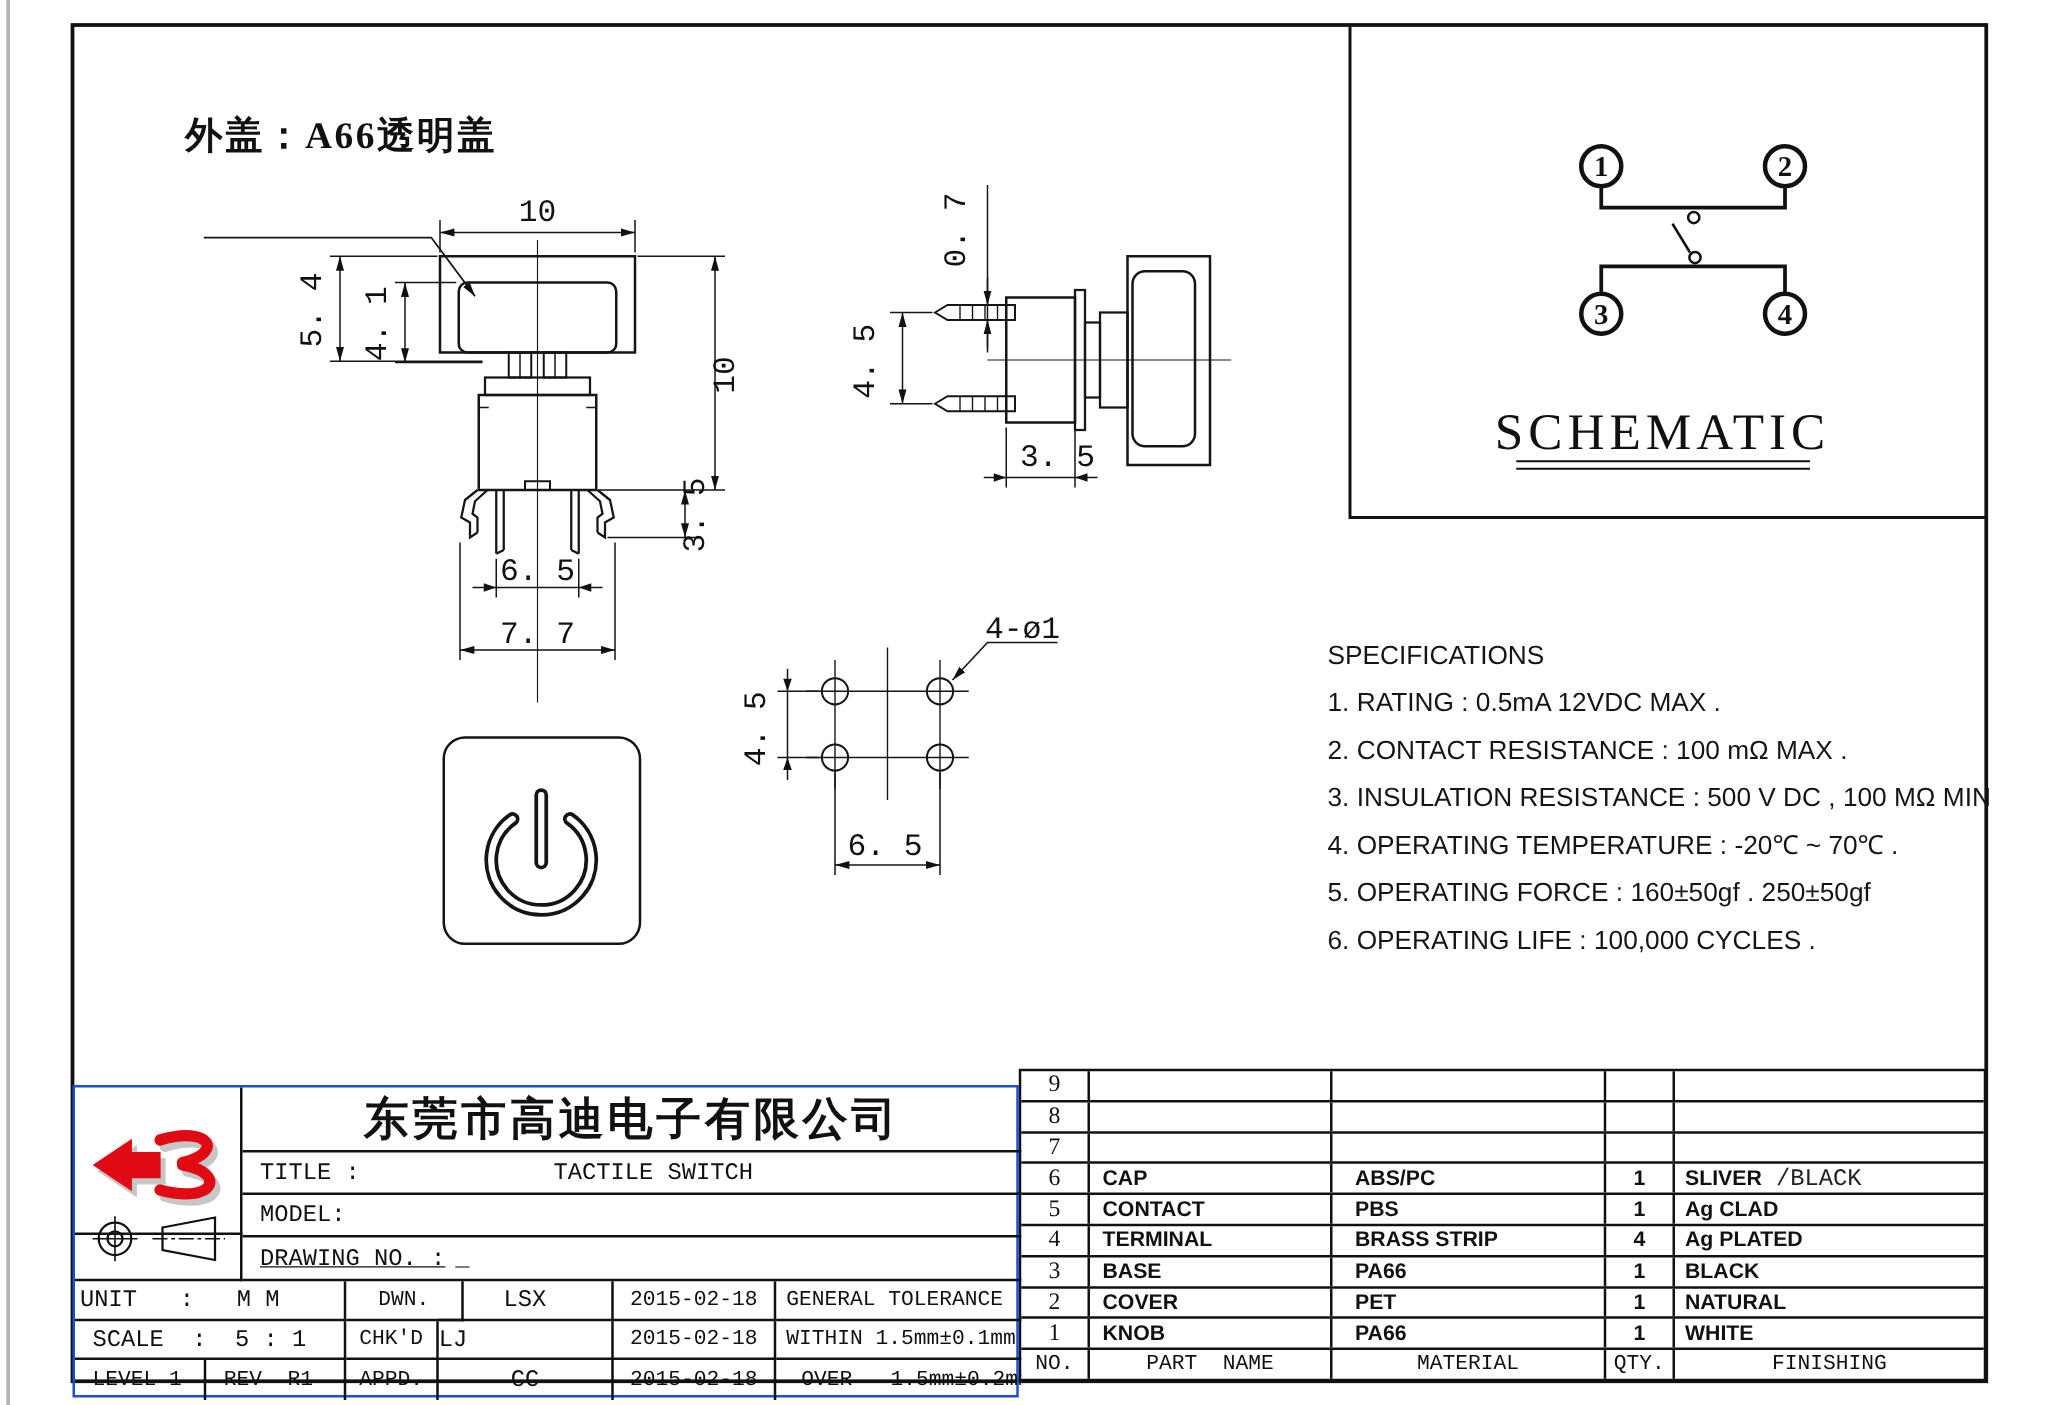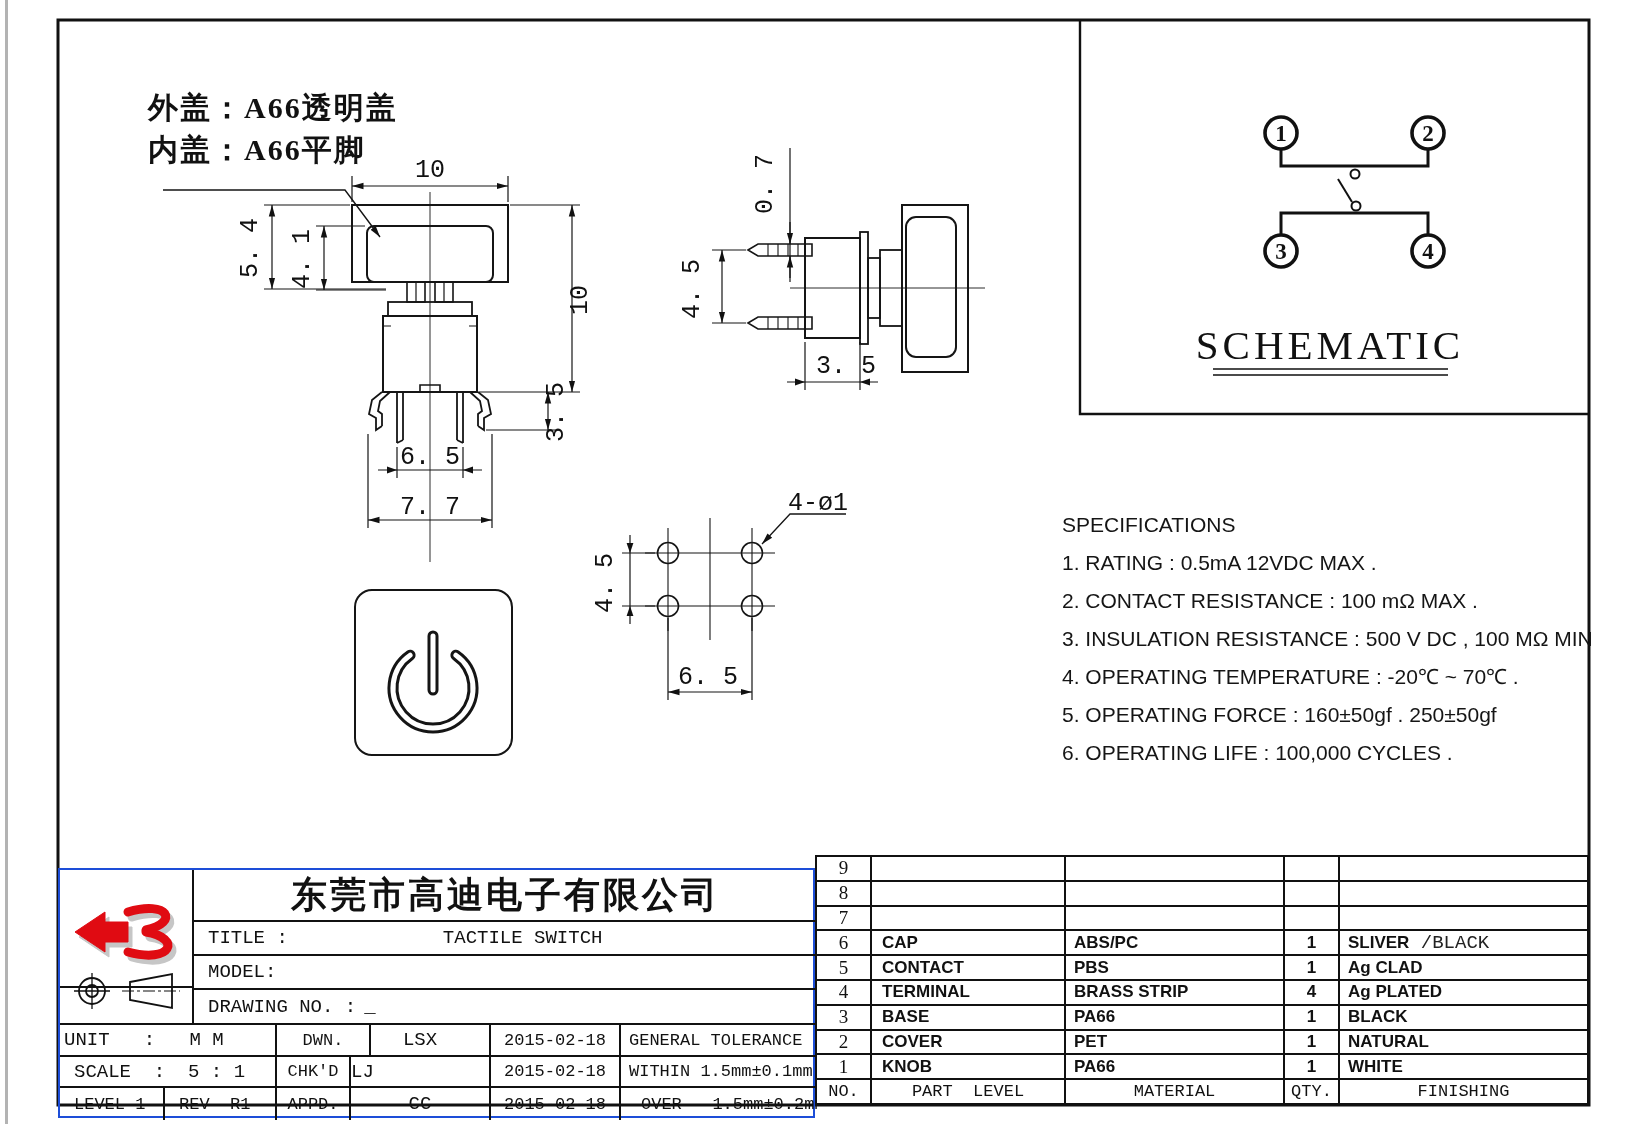--- a/index.html
+++ b/index.html
@@ -24,21 +24,21 @@
            letter-spacing:3px;width:100%;text-align:center;}
   
   .pt{position:absolute;left:815px;top:855px;width:774px;height:250px;border:2px solid #111;
       box-sizing:border-box;display:flex;flex-direction:column;}
   .pt-row{flex:1;display:flex;border-top:2px solid #111;box-sizing:border-box;min-height:0;}
   .pt-row:first-child{border-top:none;}
   .pt-row .c{box-sizing:border-box;display:flex;align-items:center;overflow:hidden;white-space:pre;}
   .c-no{width:55px;border-right:2px solid #111;justify-content:center;
         font-family:"Liberation Serif",serif;font-size:19px;}
   .c-name{width:194px;border-right:2px solid #111;padding-left:10px;}
-  .c-mat{width:219px;border-right:2px solid #111;padding-left:8px;}
+  .c-mat{width:219px;border-right:2px solid #111;padding-left:18px;}
   .c-qty{width:55px;border-right:2px solid #111;justify-content:center;}
   .c-fin{flex:1;padding-left:8px;}
   .bold-part{font-family:"Liberation Sans",sans-serif;font-weight:bold;font-size:17px;}
   .thin-part{font-family:"Liberation Mono",monospace;font-size:19px;color:#222;}
   .pt-head{font-family:"Liberation Mono",monospace;font-size:17px;}
   .pt-head .c{justify-content:center;padding-left:0;}
   .edge-artifact{position:absolute;left:5px;top:0;width:3px;height:1124px;background:#8a8a8a;opacity:.65;}
 </style>
 </head>
 <body>
@@ -234,21 +234,20 @@
         <path d="M74,991 H110 M92,973 V1009" stroke-width="1.3"></path>
       </g>
       <g>
         <path d="M130,982 L172,974 V1008 L130,1000 Z"></path>
         <path d="M122,991 H180" stroke-width="1.1" stroke-dasharray="12 3 3 3"></path>
       </g>
     </g>
   </svg>
 
   <div class="cjk" style="left:148px;top:88px;">外盖：A66透明盖</div>
-  <div class="cjk" style="left:148px;top:130px;">内盖：A66平脚</div>
 
   <div class="specs">
     <div class="sline">SPECIFICATIONS</div>
     <div class="sline">1. RATING : 0.5mA 12VDC MAX .</div>
     <div class="sline">2. CONTACT RESISTANCE : 100 mΩ MAX .</div>
     <div class="sline">3. INSULATION RESISTANCE : 500 V DC , 100 MΩ MIN</div>
     <div class="sline">4. OPERATING TEMPERATURE : -20℃ ~ 70℃ .</div>
     <div class="sline">5. OPERATING FORCE : 160±50gf . 250±50gf</div>
     <div class="sline">6. OPERATING LIFE : 100,000 CYCLES .</div>
   </div>
@@ -261,21 +260,21 @@
       <div class="company">东莞市高迪电子有限公司</div>
     </div>
     <div class="cell bb" style="left:134px;top:86px;width:623px;height:34px;">
       <span class="tb-mono" style="margin-left:14px;">MODEL:</span>
     </div>
     <div class="cell bb" style="left:134px;top:52px;width:623px;height:34px;">
       <span class="tb-mono" style="margin-left:14px;">TITLE :</span>
       <span class="tb-mono" style="margin-left:155px;">TACTILE SWITCH</span>
     </div>
     <div class="cell bb" style="left:134px;top:120px;width:623px;height:35px;">
-      <span class="tb-mono" style="margin-left:14px;">DRAWING NO. :</span>
+      <span class="tb-mono" style="margin-left:14px;text-decoration:underline;">DRAWING NO. :</span>
       <span class="tb-mono" style="margin-left:8px;">_</span>
     </div>
 
     <div class="cell br bb" style="left:0;top:155px;width:217px;height:32px;">
       <span class="tb-mono" style="margin-left:4px;">UNIT   :   M M</span>
     </div>
     <div class="cell br bb" style="left:217px;top:155px;width:94px;height:32px;justify-content:center;">
       <span class="tb-mono-sm">DWN.</span>
     </div>
     <div class="cell br bb" style="left:291px;top:155px;width:140px;height:32px;justify-content:center;">
@@ -383,19 +382,19 @@
     </div>
     <div class="pt-row">
       <div class="c c-no">1</div>
       <div class="c c-name bold-part">KNOB</div>
       <div class="c c-mat bold-part">PA66</div>
       <div class="c c-qty bold-part">1</div>
       <div class="c c-fin"><span class="bold-part">WHITE</span><span class="thin-part"></span></div>
     </div>
     <div class="pt-row pt-head">
       <div class="c c-no" style="font-family:'Liberation Mono',monospace;font-size:17px;">NO.</div>
-      <div class="c c-name">PART  LEVEL</div>
+      <div class="c c-name">PART  NAME</div>
       <div class="c c-mat">MATERIAL</div>
       <div class="c c-qty">QTY.</div>
       <div class="c c-fin">FINISHING</div>
     </div>
   </div>
 </div>
 
 </body></html>

